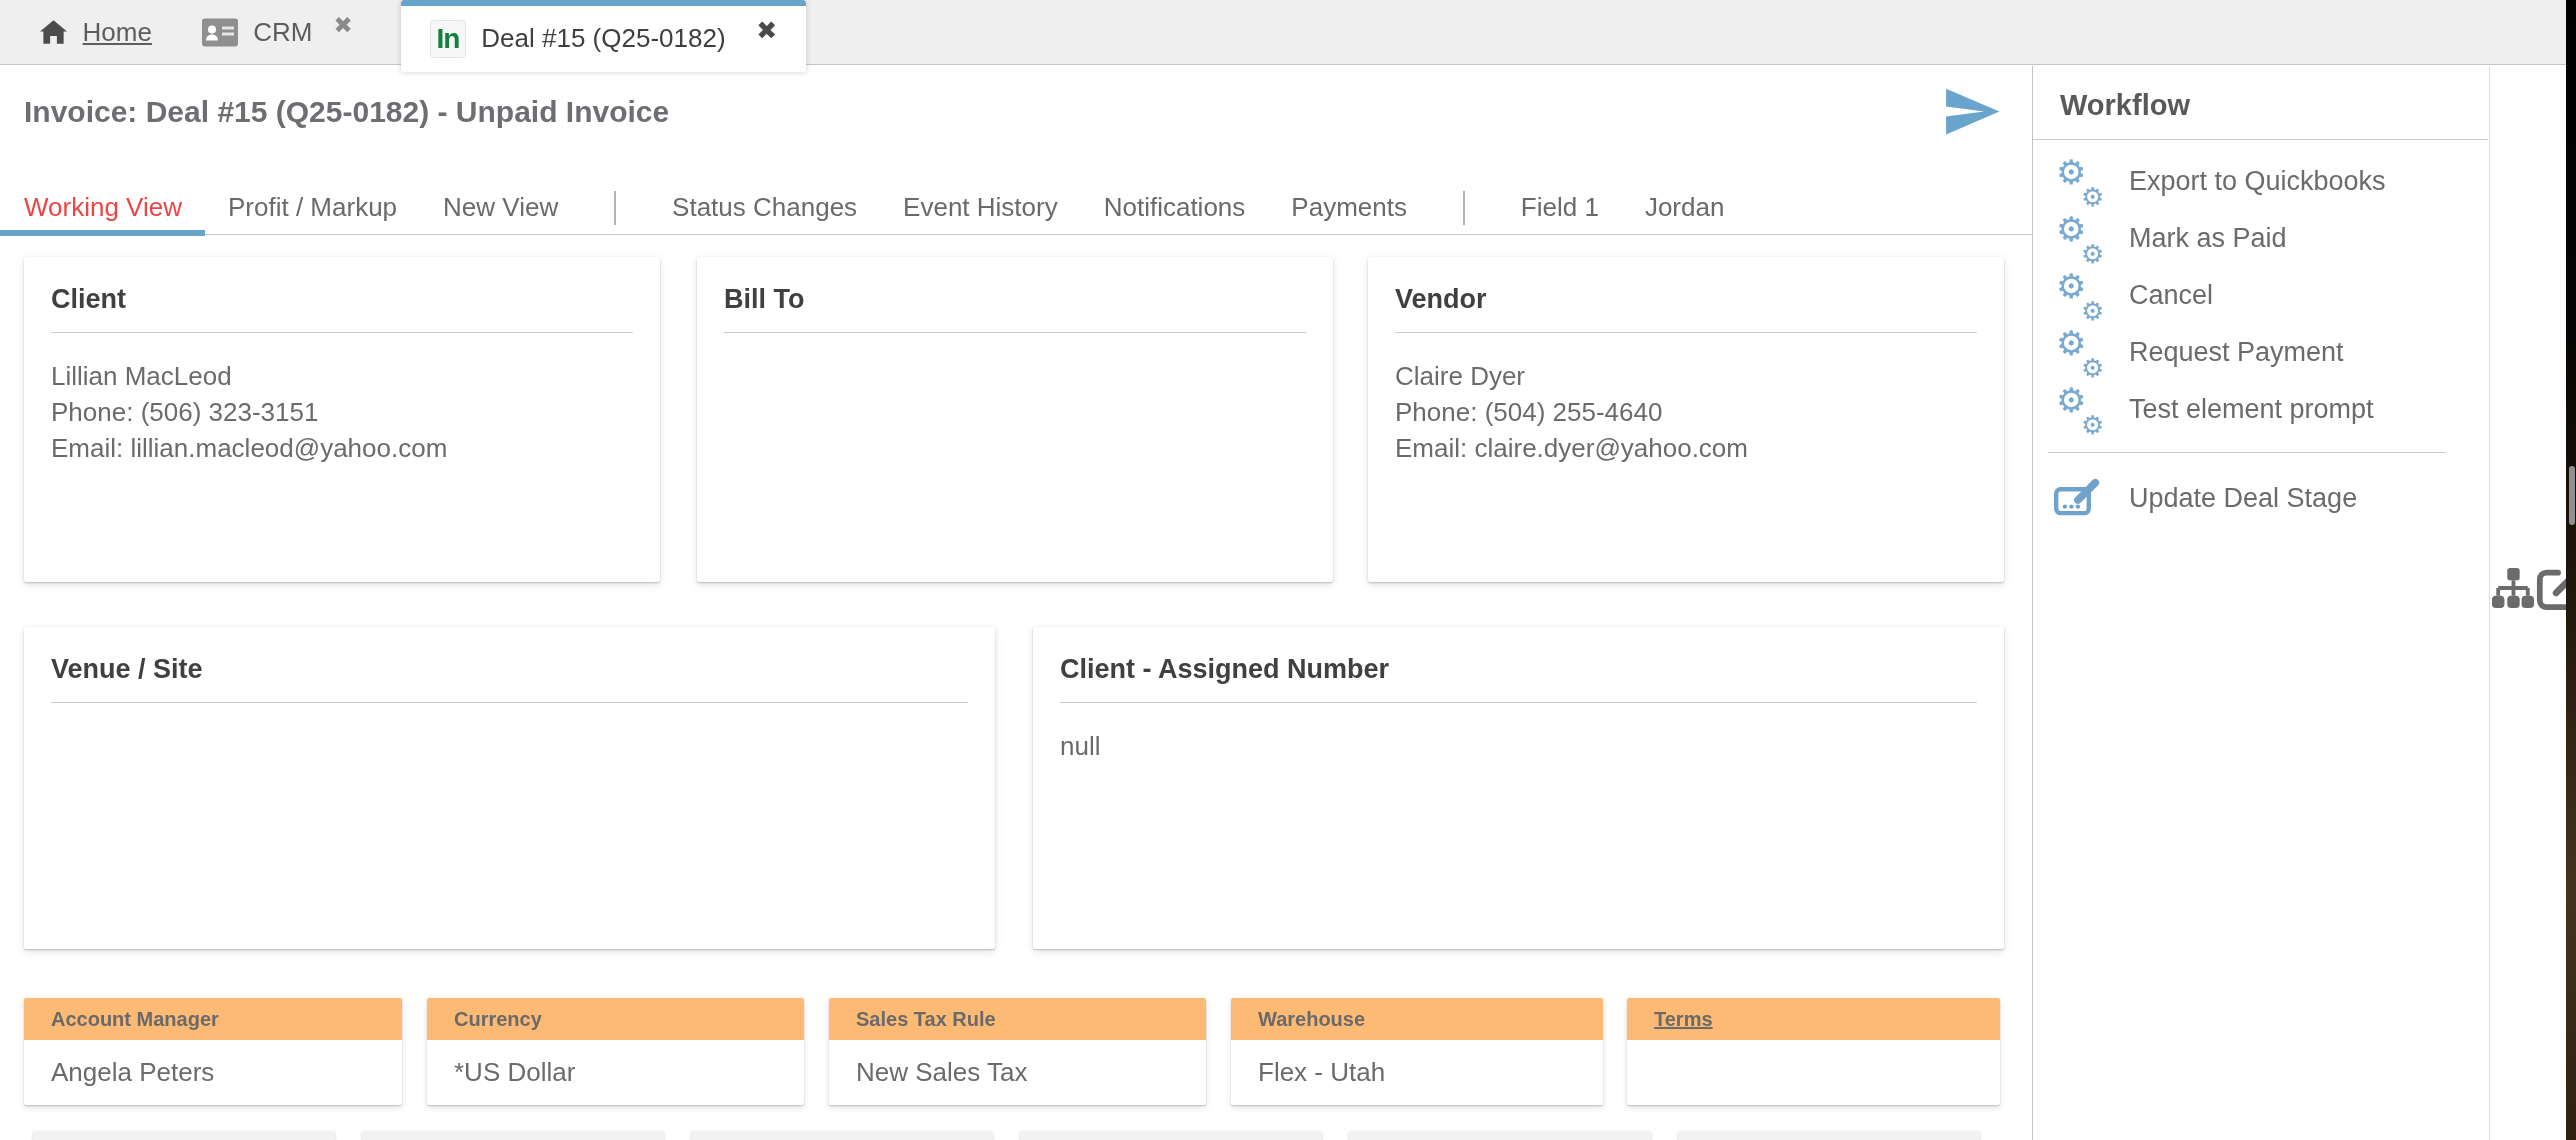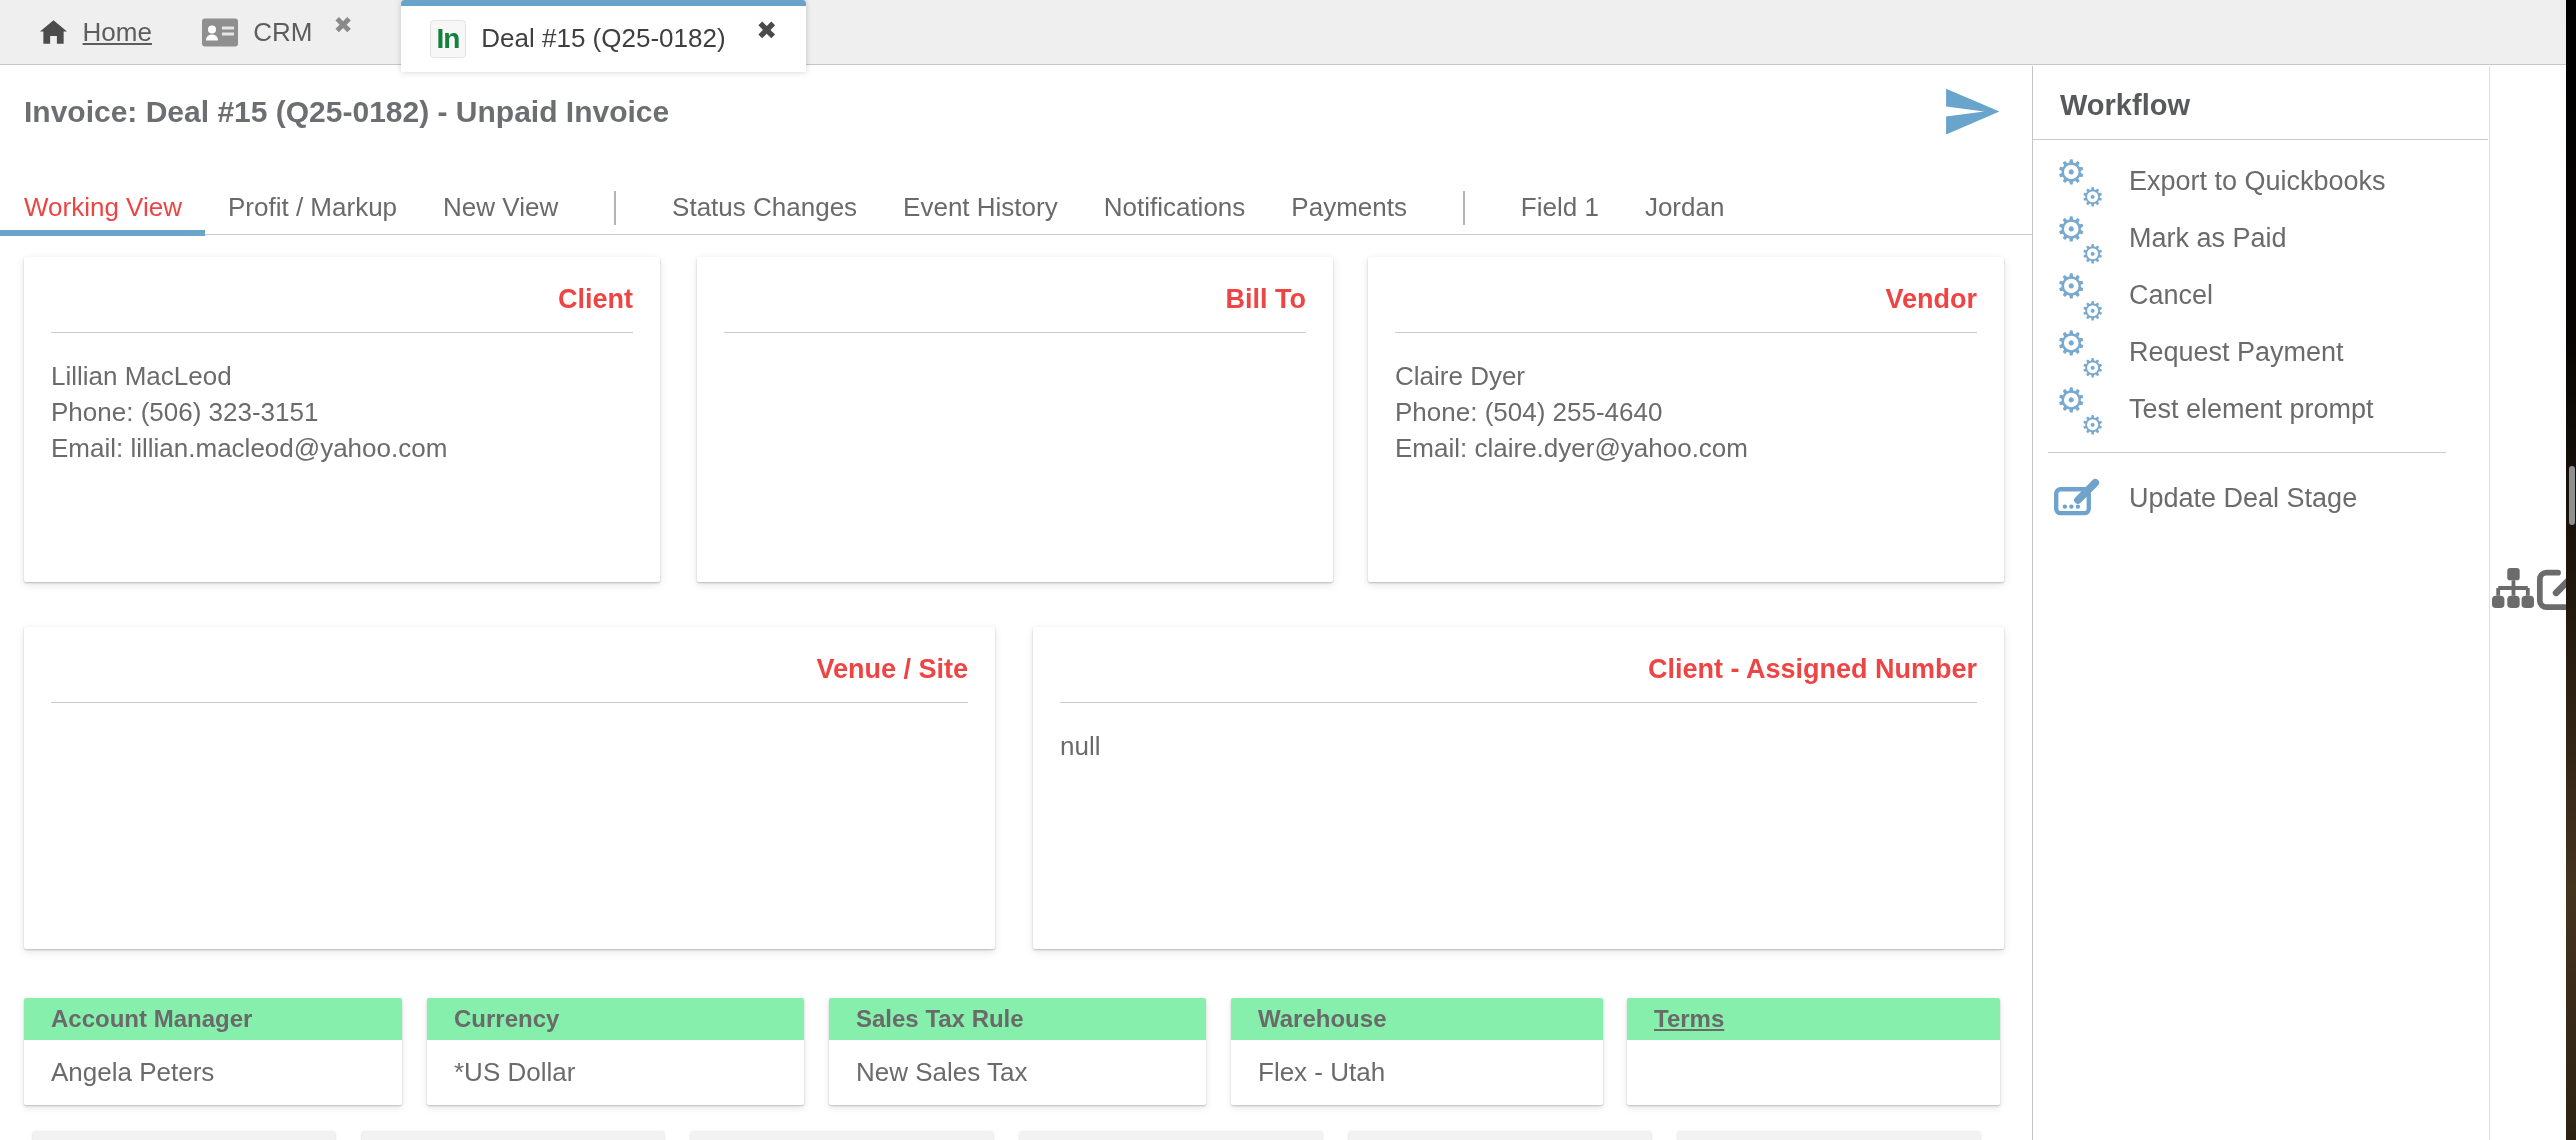--- a/index.html
+++ b/index.html
@@ -52,38 +52,38 @@
   .vtab.active::after {
     content:""; position:absolute; left:0; right:0; bottom:-1.9px; height:6.7px; background:#6ba4c9;
   }
   .vt-div { width:1.9px; height:34px; background:#b3b3b3; margin:0 33px; align-self:center; }
 
   
   .card {
     position:absolute; background:#fff; border-radius:1.9px;
     box-shadow:0 1px 1.9px rgba(0,0,0,0.22), 0 2.9px 8.6px rgba(0,0,0,0.10);
   }
-  .card-title { margin:27px 27px 0; font-size:27px; font-weight:700; color:#ef4444;text-align:right; }
+  .card-title { margin:27px 27px 0; font-size:27px; font-weight:700; color:#404040; }
   .card-rule { margin:17px 27px 0; border-top:1.9px solid #ccc; }
   .card-body { margin:25px 27px; font-size:26px; color:#6b6b6b; line-height:36px; }
 
   #card-client { left:24px;  top:191px; width:636px;  height:325px; }
   #card-billto { left:697px; top:191px; width:636px;  height:325px; }
   #card-vendor { left:1368px;top:191px; width:636px;  height:325px; }
   #card-venue  { left:24px;  top:561px; width:971px; height:322px; }
   #card-can    { left:1033px;top:561px; width:971px; height:322px; }
 
   
   .field-card {
     position:absolute; top:932px; height:107px; background:#fff; border-radius:1.9px;
     box-shadow:0 1px 1.9px rgba(0,0,0,0.20), 0 2.9px 7.7px rgba(0,0,0,0.10); overflow:hidden;
   }
   .field-label {
-    height:42px; background:#86efac; display:flex; align-items:center; padding-left:27px;
-    font-size:24px; font-weight:700; color:#6a6a6a;
+    height:42px; background:#fdba74; display:flex; align-items:center; padding-left:27px;
+    font-size:20px; font-weight:700; color:#6a6a6a;
   }
   .field-value { height:65px; display:flex; align-items:center; padding-left:27px; font-size:26px; color:#6b6b6b; }
   #fc-0 { left:24px;   width:378px; }
   #fc-1 { left:427px;  width:377px; }
   #fc-2 { left:829px;  width:377px; }
   #fc-3 { left:1231px; width:372px; }
   #fc-4 { left:1627px; width:373px;text-decoration:underline; }
 
   
   .stub {

